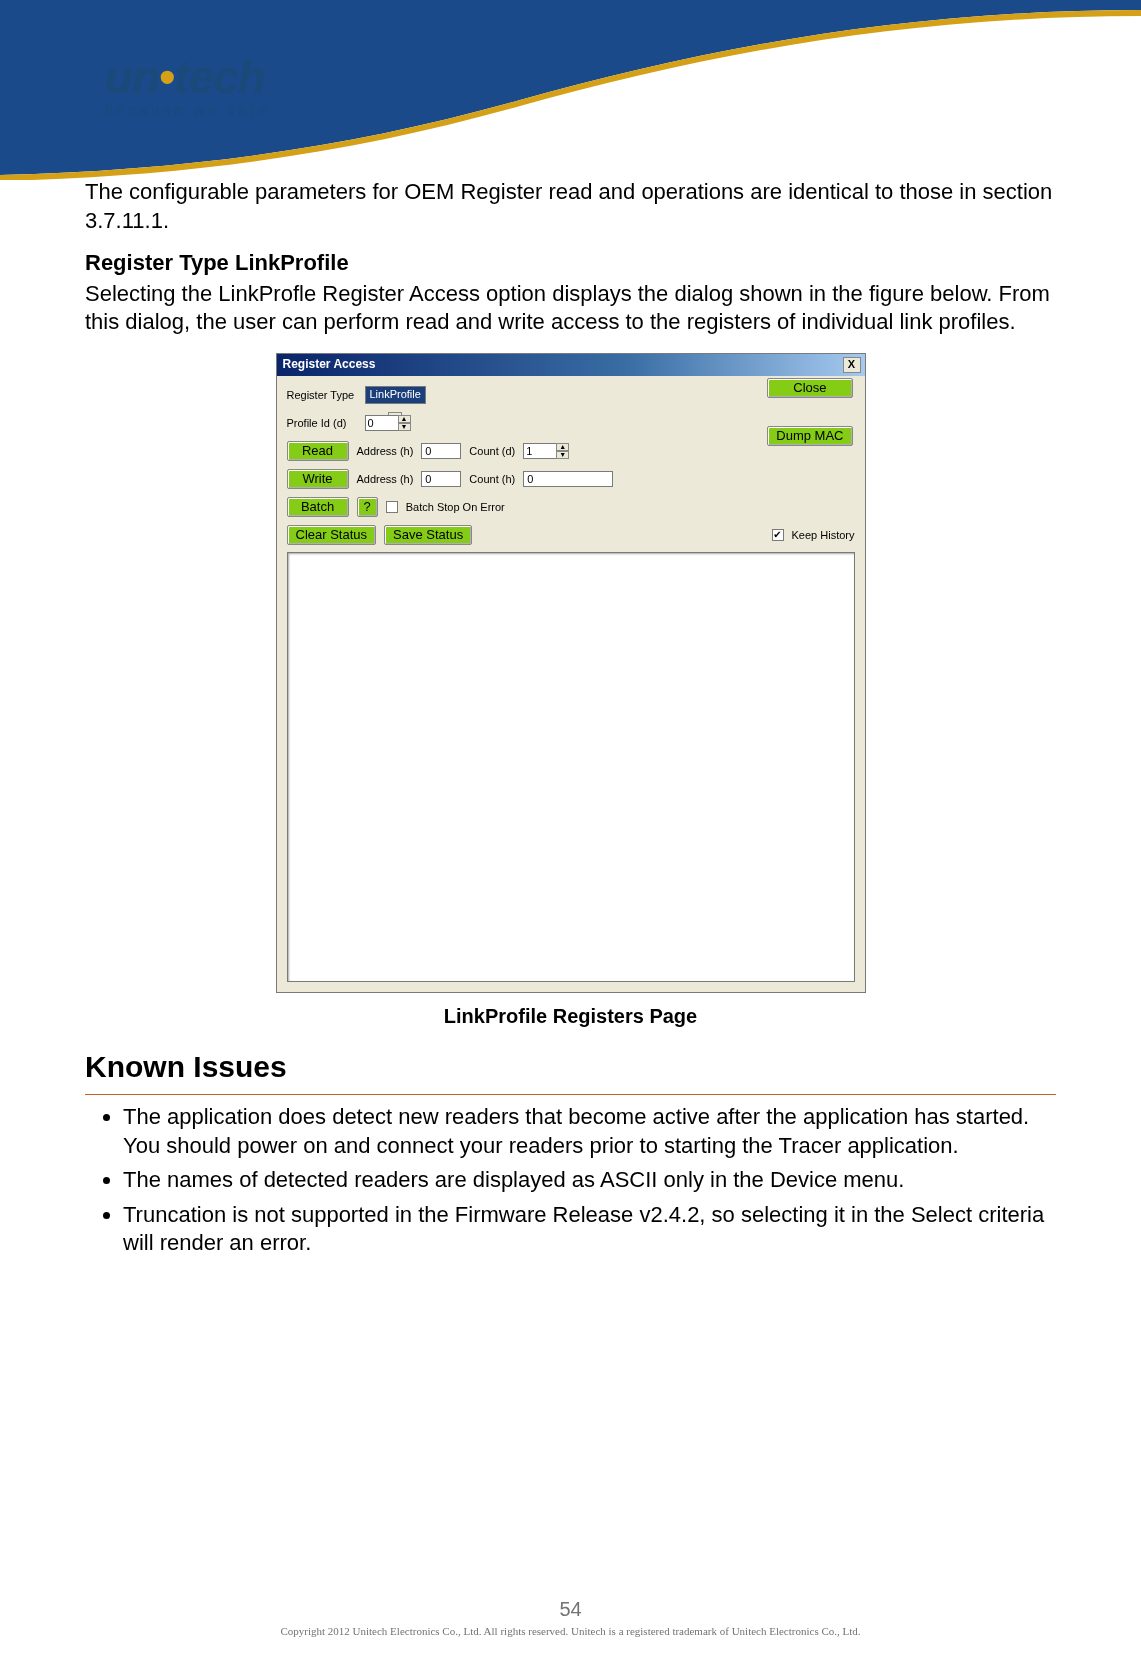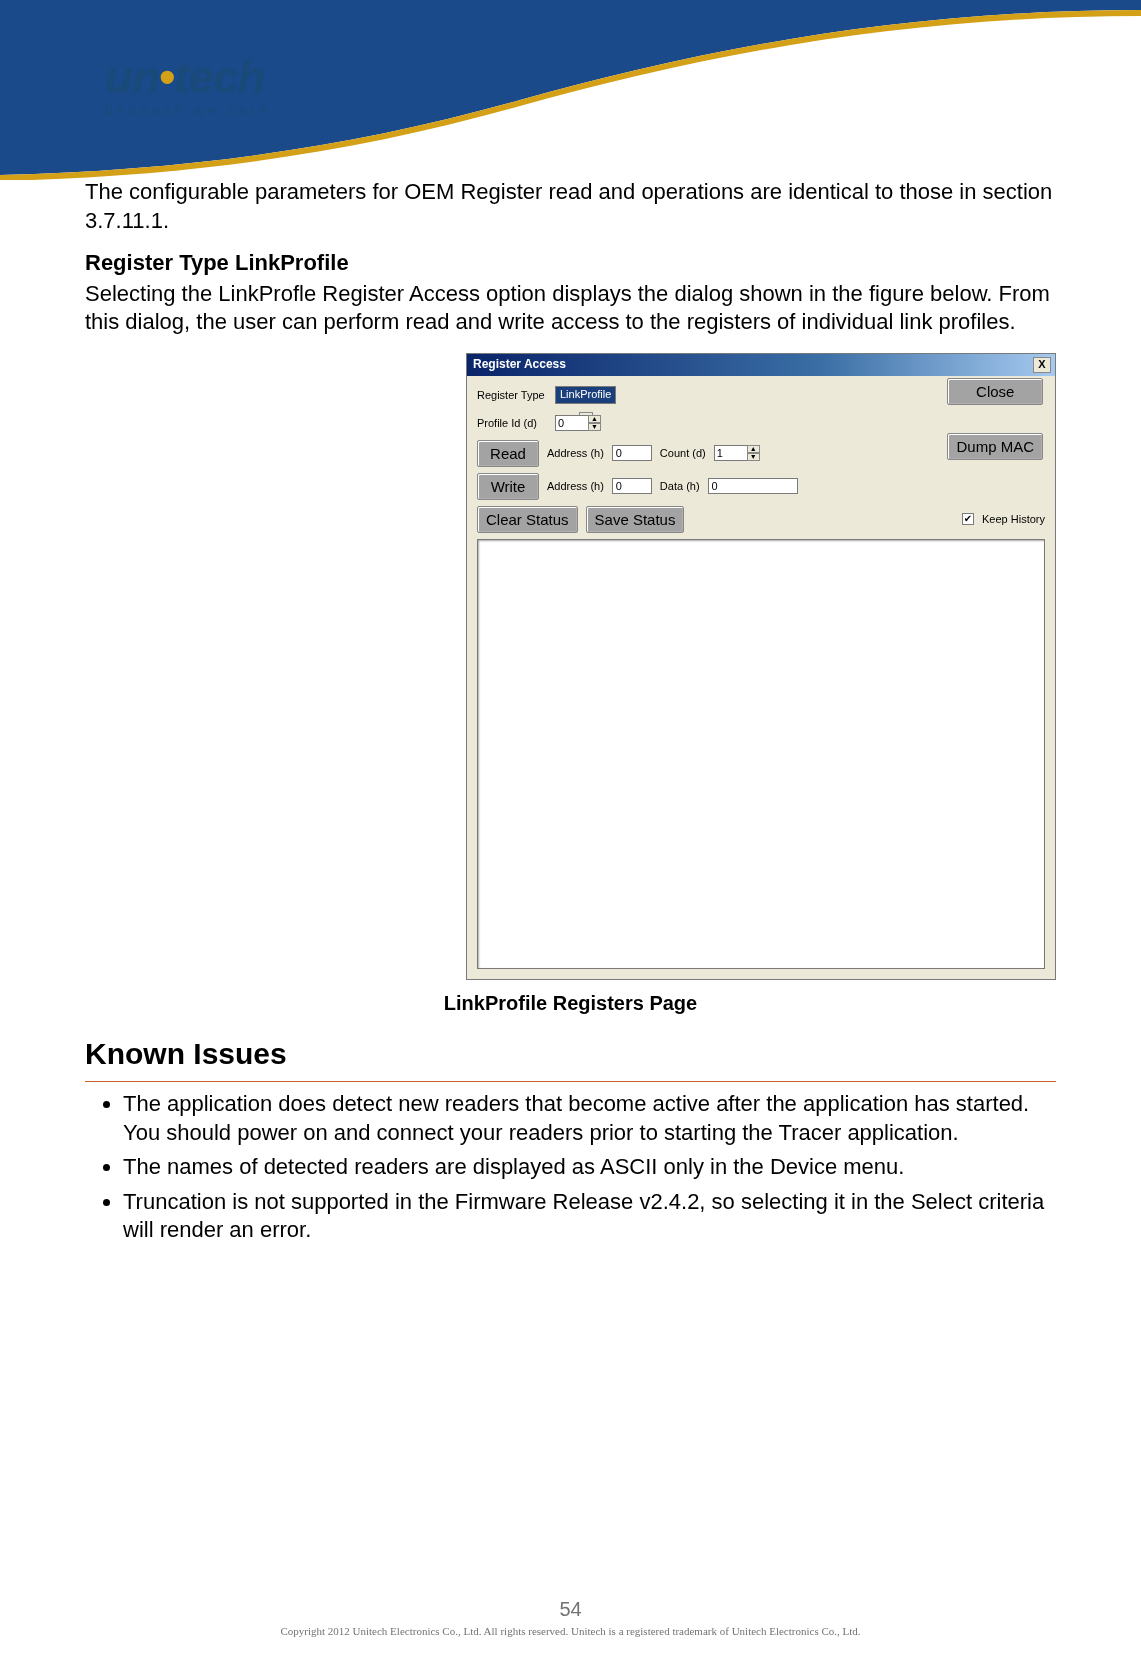--- a/index.html
+++ b/index.html
@@ -74,21 +74,21 @@
   ul.issues {
     margin: 8px 0 0 0;
     padding-left: 38px;
     font-size: 22px;
     line-height: 1.3;
   }
   ul.issues li { margin-bottom: 6px; }
   
   .shot-wrap {
     display: flex;
-    justify-content: flex-end;
+    justify-content: center;
     margin: 16px 0 0 0;
   }
   .dialog {
     width: 590px;
     background: #ece9d8;
     border: 1px solid #7a7a7a;
     font-family: Tahoma, Arial, sans-serif;
     font-size: 11px;
     color: #000;
   }
@@ -119,27 +119,27 @@
     align-items: center;
     gap: 8px;
     margin-bottom: 6px;
     min-height: 22px;
   }
   .row .lbl { width: 70px; font-size: 11px; }
   .btn {
     display: inline-flex;
     align-items: center;
     justify-content: center;
-    height: 27px;
+    height: 20px;
     min-width: 62px;
     padding: 0 8px;
-    background: #a3a3a3;
+    background: #84cc16;
     border: 1px solid #888;
     border-radius: 2px;
-    font-size: 15px;
+    font-size: 13px;
     box-shadow: inset 1px 1px 0 #fff, inset -1px -1px 0 #b0b0b0;
   }
   .sel {
     height: 18px;
     background: #1a3f7a;
     color: #fff;
     border: 1px solid #7a7a7a;
     padding: 0 4px;
     display: inline-flex;
     align-items: center;
@@ -294,24 +294,30 @@
                   <span>▲</span>
                   <span>▼</span>
                 </span>
             </span>
           </div>
 
           <div class="row">
             <span class="btn">Write</span>
             <span class="mlbl">Address (h)</span>
             <input class="txt w40" value="0" style="">
-            <span class="mlbl">Data (h)</span>
+            <span class="mlbl">Count (h)</span>
             <input class="txt w90" value="0" style="">
           </div>
 
+          <div class="row">
+            <span class="btn">Batch</span>
+            <span class="btn" style="min-width:20px;padding:0 6px">?</span>
+            <span class="chk"></span>
+            <span class="mlbl">Batch Stop On Error</span>
+          </div>
 
           <div class="row">
             <span class="btn" style="min-width:72px">Clear Status</span>
             <span class="btn" style="min-width:72px">Save Status</span>
             <span class="flr"></span>
             <span class="chk">✔</span>
             <span class="mlbl">Keep History</span>
           </div>
 
           <div class="listarea"></div>

